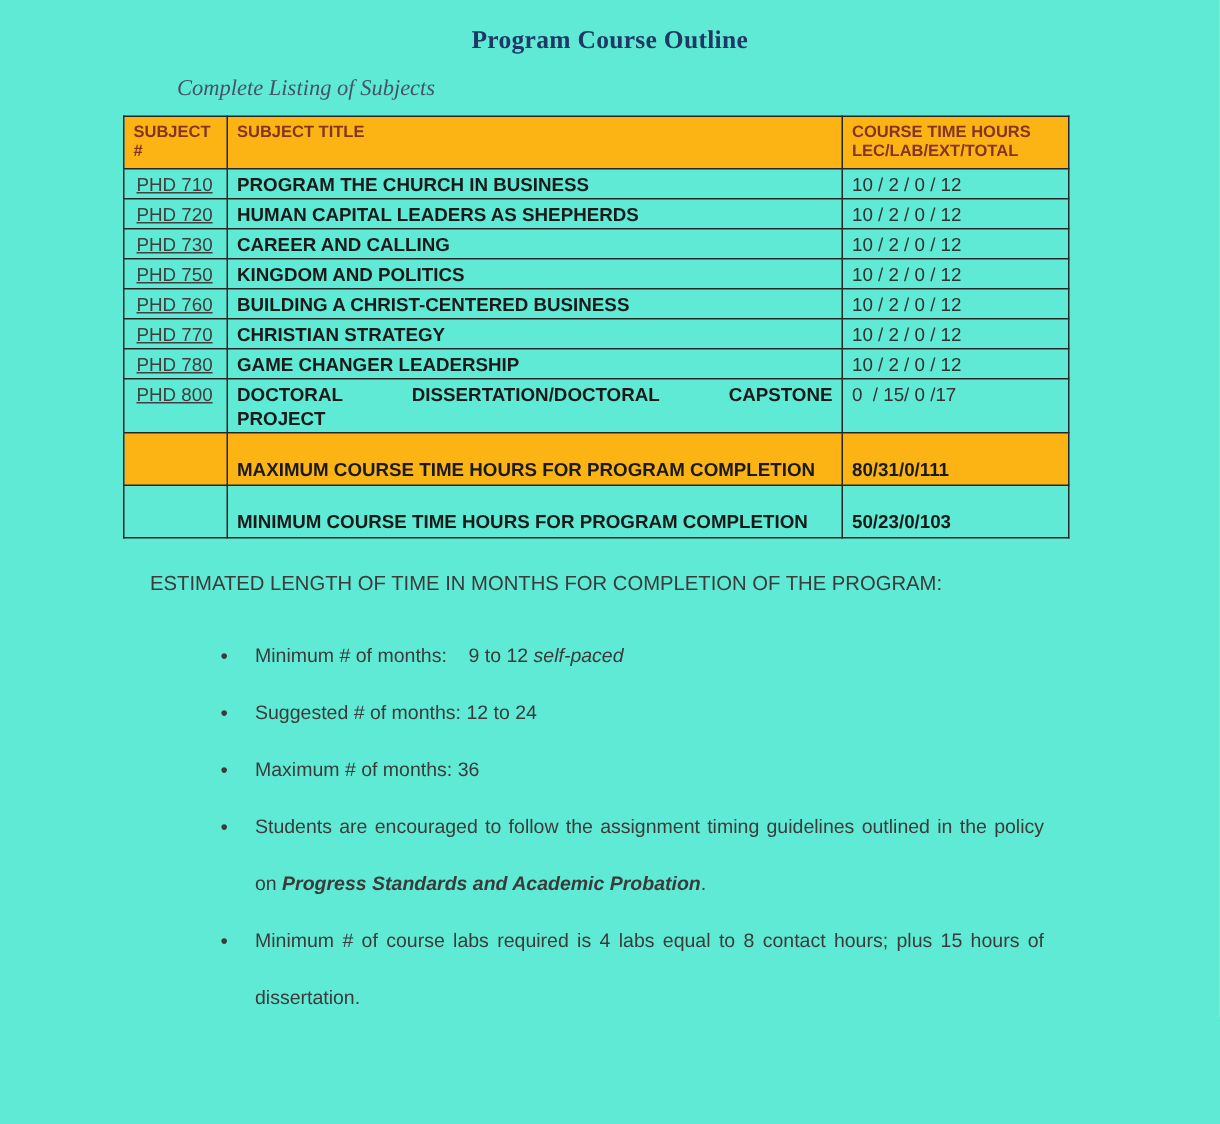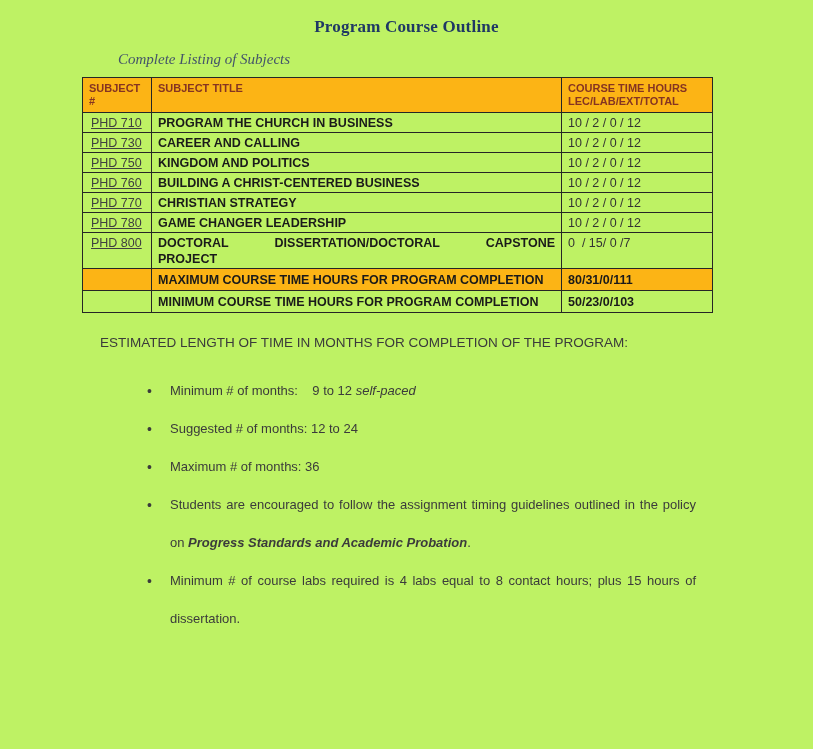--- a/index.html
+++ b/index.html
@@ -6,21 +6,21 @@
     --gold:#FCB415;
     --header-text:#853422;
     --navy:#1F3864;
     --subtitle-blue:#44546A;
     --body-text:#3B3B3B;
     --border:#262626;
   }
   *{box-sizing:border-box;}
   body{margin:0;background:#e9e9e9;}
   .page{
-    width:813px;height:749px;background:#bef264;margin:0 auto;
+    width:813px;height:749px;background:#5eead4;margin:0 auto;
     font-family:"Liberation Sans",sans-serif;color:var(--body-text);
     position:relative;overflow:hidden;
   }
   .doc-title{
     text-align:center;font-family:"Liberation Serif",serif;
     font-weight:bold;font-size:17px;color:var(--navy);
     padding-top:17px;letter-spacing:.2px;
   }
   .doc-subtitle{
     margin:14px 0 9px 118px;
@@ -43,21 +43,21 @@
     font-size:11px;font-weight:600;line-height:13px;
     white-space:pre-line;padding:4px 6px;
   }
   td.subject-no{padding-left:8px;}
   .subject-link{
     color:#404040;text-decoration:underline;cursor:pointer;
   }
   td.subject-title{font-weight:bold;color:#1a1a1a;}
   td.hours{white-space:pre;color:#333333;}
   .justify-line{display:flex;justify-content:space-between;}
-  tr.summary td{font-weight:bold;color:#1a1a1a;padding-top:3px;padding-bottom:2px;}
+  tr.summary td{font-weight:bold;color:#1a1a1a;padding-top:16px;padding-bottom:2px;}
   tr.summary.highlight td{background:var(--gold);}
   .section-heading{
     margin:22px 0 0 100px;font-size:13.5px;color:var(--body-text);
   }
   ul.bullets{
     list-style:none;margin:22px 0 0 100px;padding:0;width:596px;
     font-size:13px;line-height:38px;color:var(--body-text);
   }
   ul.bullets li{position:relative;padding-left:70px;}
   ul.bullets li::before{
@@ -99,20 +99,25 @@
 LEC/LAB/EXT/TOTAL</th>
       </tr>
     </thead>
     <tbody>
         <tr>
           <td class="subject-no"><span class="subject-link">PHD 710</span></td>
           <td class="subject-title">PROGRAM THE CHURCH IN BUSINESS</td>
           <td class="hours">10 / 2 / 0 / 12</td>
         </tr>
         <tr>
+          <td class="subject-no"><span class="subject-link">PHD 720</span></td>
+          <td class="subject-title">HUMAN CAPITAL LEADERS AS SHEPHERDS</td>
+          <td class="hours">10 / 2 / 0 / 12</td>
+        </tr>
+        <tr>
           <td class="subject-no"><span class="subject-link">PHD 730</span></td>
           <td class="subject-title">CAREER AND CALLING</td>
           <td class="hours">10 / 2 / 0 / 12</td>
         </tr>
         <tr>
           <td class="subject-no"><span class="subject-link">PHD 750</span></td>
           <td class="subject-title">KINGDOM AND POLITICS</td>
           <td class="hours">10 / 2 / 0 / 12</td>
         </tr>
         <tr>
@@ -133,21 +138,21 @@
         <tr>
           <td class="subject-no"><span class="subject-link">PHD 800</span></td>
           <td class="subject-title">
             <div class="justify-line">
               <span>DOCTORAL</span>
               <span>DISSERTATION/DOCTORAL</span>
               <span>CAPSTONE</span>
             </div>
             <div>PROJECT</div>
           </td>
-          <td class="hours">0  / 15/ 0 /7</td>
+          <td class="hours">0  / 15/ 0 /17</td>
         </tr>
         <tr class="summary highlight">
           <td></td>
           <td>MAXIMUM COURSE TIME HOURS FOR PROGRAM COMPLETION</td>
           <td class="hours">80/31/0/111</td>
         </tr>
         <tr class="summary">
           <td></td>
           <td>MINIMUM COURSE TIME HOURS FOR PROGRAM COMPLETION</td>
           <td class="hours">50/23/0/103</td>

